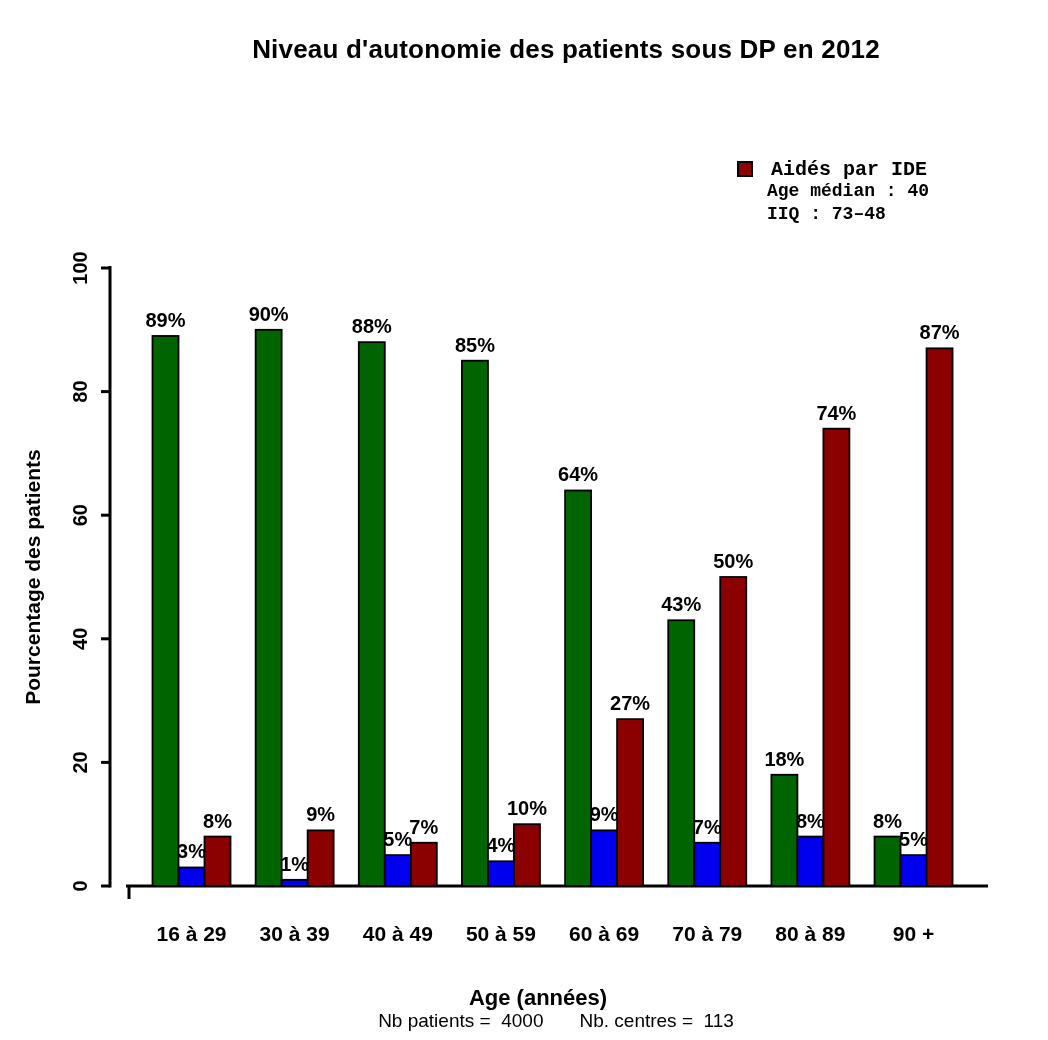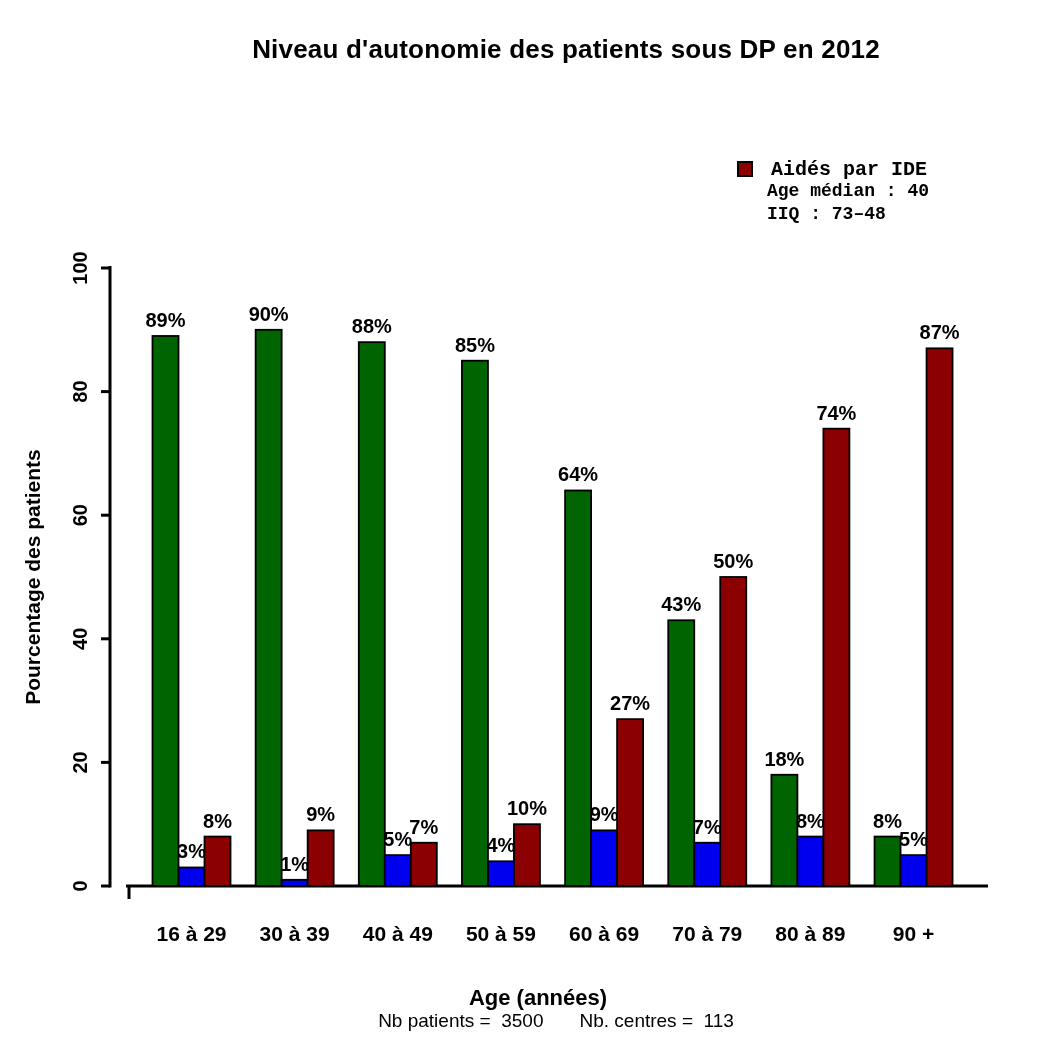--- a/index.html
+++ b/index.html
@@ -118,15 +118,15 @@
       <text x="887.5500000000001" y="827.56" text-anchor="middle" font-size="20" font-weight="bold" fill="#000">8%</text>
       <rect x="900.5500000000001" y="855.1" width="26" height="30.9" fill="#0000ee" stroke="#000" stroke-width="1.8"></rect>
       <text x="913.5500000000001" y="846.1" text-anchor="middle" font-size="20" font-weight="bold" fill="#000">5%</text>
       <rect x="926.5500000000001" y="348.34000000000003" width="26" height="537.66" fill="#8b0000" stroke="#000" stroke-width="1.8"></rect>
       <text x="939.5500000000001" y="339.34000000000003" text-anchor="middle" font-size="20" font-weight="bold" fill="#000">87%</text>
       <text x="913.5500000000001" y="941" text-anchor="middle" font-size="21" font-weight="bold" fill="#000">90 +</text>
     </svg>
 
   <div id="x-axis-title">Age (années)</div>
 
-  <div id="footer-note"><span class="footer-part">Nb patients =  3500</span><span class="footer-gap"></span><span class="footer-part">Nb. centres =  113</span></div>
+  <div id="footer-note"><span class="footer-part">Nb patients =  4000</span><span class="footer-gap"></span><span class="footer-part">Nb. centres =  113</span></div>
 
 </div>
 
 </body></html>

